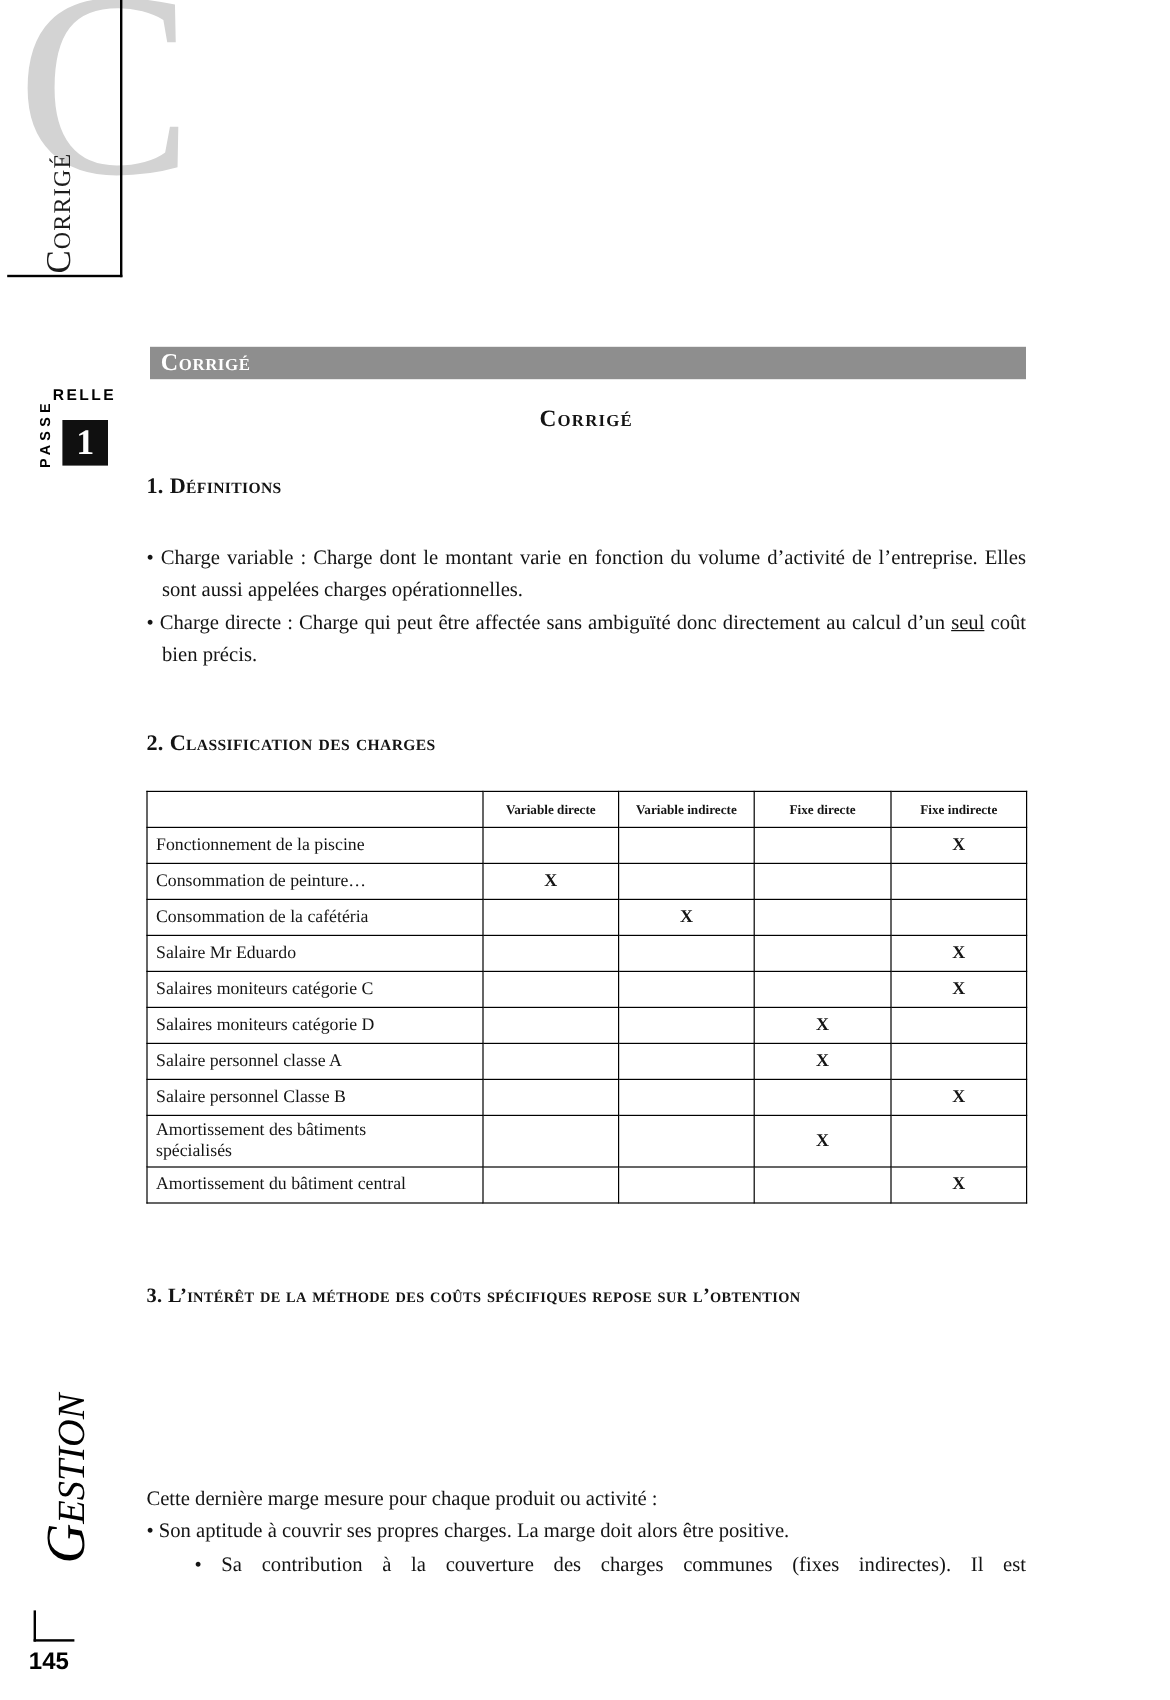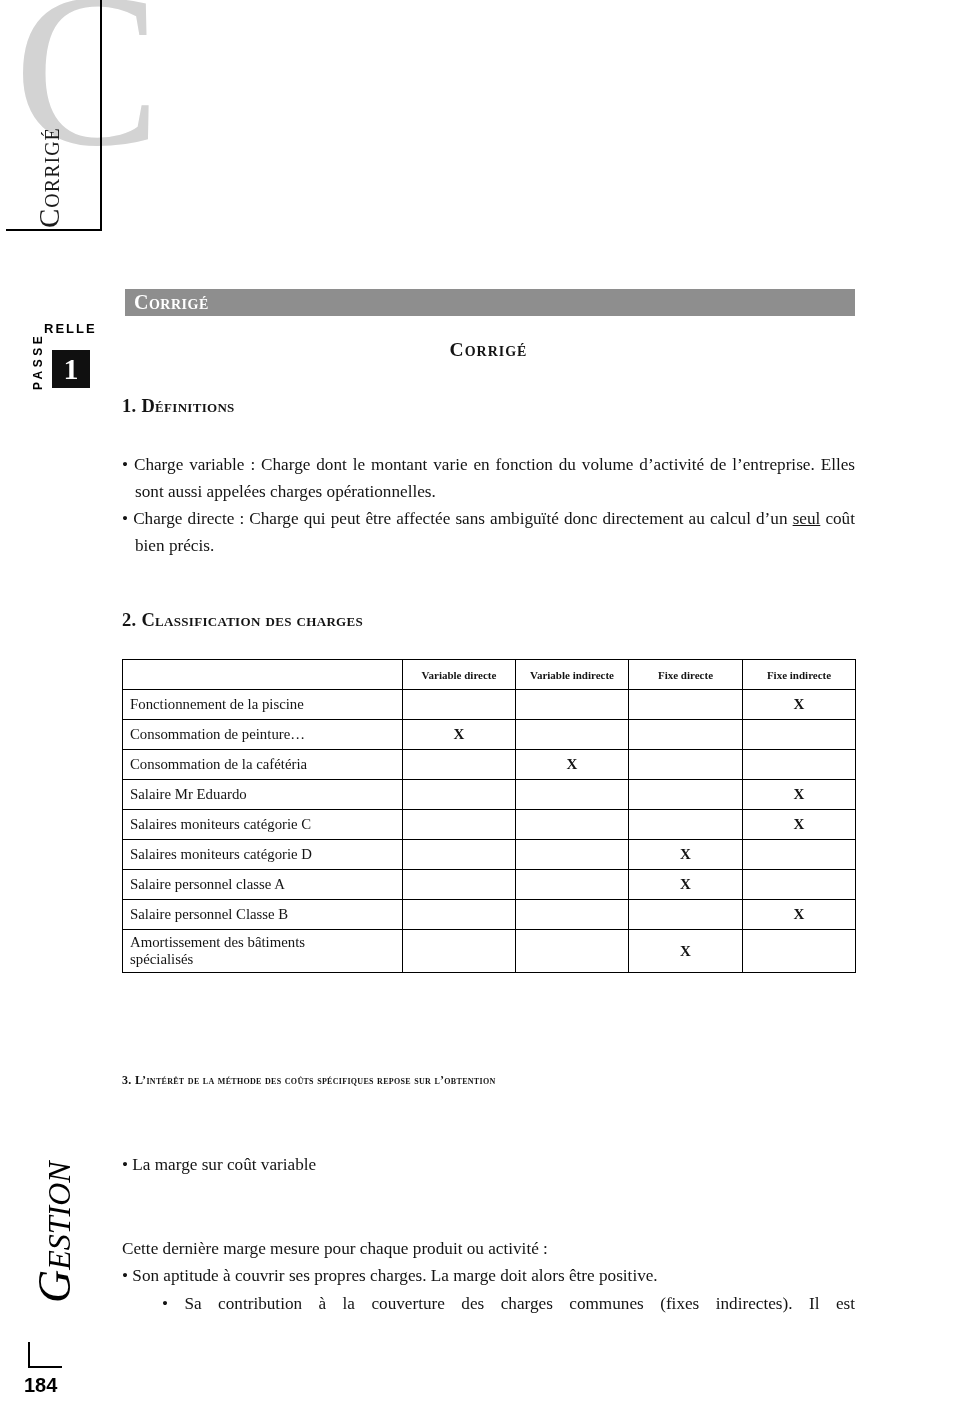--- a/index.html
+++ b/index.html
@@ -120,37 +120,37 @@
   }
   #charges-table td.label-cell {
     font-size:14.8px; padding:4px 7px; height:30px; white-space:pre-line;
   }
   #charges-table td.mark-cell {
     text-align:center; font-weight:bold; font-size:15px; height:30px;
   }
 
   
   #section3-title { top:1066px; font-variant:small-caps; font-weight:bold;
-                    font-size:12px; line-height:28.5px; letter-spacing:0.3px; }
+                    font-size:17px; line-height:28.5px; letter-spacing:0.3px; }
   #section3-title .line2 { display:block; padding-left:23px; }
   #marges-list { top:1151px; line-height:27.5px; }
   #marges-list .bullet { text-align:left; }
   #closing-paragraph { top:1235px; }
   #closing-list { top:1262px; line-height:27.5px; }
   .justify-last { text-align:justify; text-align-last:justify;margin-left:40px; }
 </style>
 </head>
 <body>
 
 <div id="watermark-c">C</div>
 <div id="spine-border"></div>
 <div id="spine-corrige">Corrigé</div>
 <div id="spine-gestion">Gestion</div>
 <div id="corner-mark"></div>
-<div id="page-number">184</div>
+<div id="page-number">145</div>
 
 <div id="badge">
   <div id="badge-passe">PASSE</div>
   <div id="badge-relle">RELLE</div>
   <div id="badge-box">
     <span>1</span>
   </div>
 </div>
 
 <div id="banner">
@@ -244,30 +244,36 @@
           <td class="mark-cell">X</td>
         </tr>
         <tr>
           <td class="label-cell">Amortissement des bâtiments
 spécialisés</td>
           <td class="mark-cell"></td>
           <td class="mark-cell"></td>
           <td class="mark-cell">X</td>
           <td class="mark-cell"></td>
         </tr>
+        <tr>
+          <td class="label-cell">Amortissement du bâtiment central</td>
+          <td class="mark-cell"></td>
+          <td class="mark-cell"></td>
+          <td class="mark-cell"></td>
+          <td class="mark-cell">X</td>
+        </tr>
       </tbody>
   </table>
 </div>
 
 <div id="section3-title" class="content-block">
   <span class="line1">3. L’intérêt de la méthode des coûts spécifiques repose sur l’obtention</span>
 </div>
 
 <div id="marges-list" class="content-block body-text">
-  <p class="bullet"><span>•</span> <span>La marge sur coût variable</span></p>
 </div>
 
 <p id="closing-paragraph" class="content-block body-text">Cette dernière marge mesure pour chaque produit ou activité :</p>
 
 <div id="closing-list" class="content-block body-text">
   <p class="bullet"><span>•</span> <span>Son aptitude à couvrir ses propres charges. La marge doit alors être positive.</span></p>
   <p class="bullet justify-last"><span>•</span> <span>Sa contribution à la couverture des charges communes (fixes indirectes). Il est</span></p>
 </div>
 
 </body></html>

